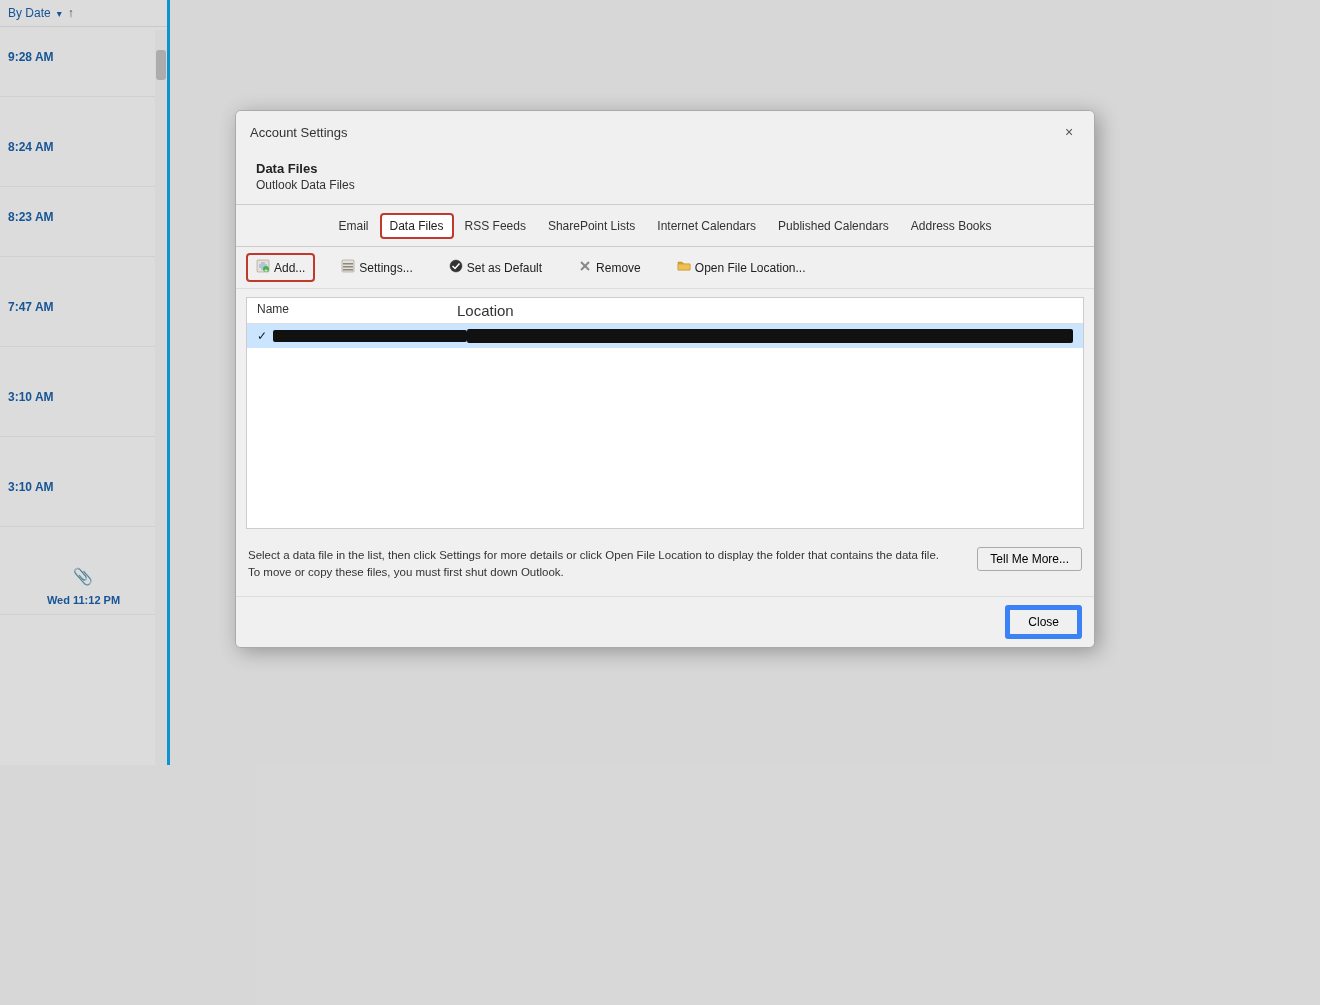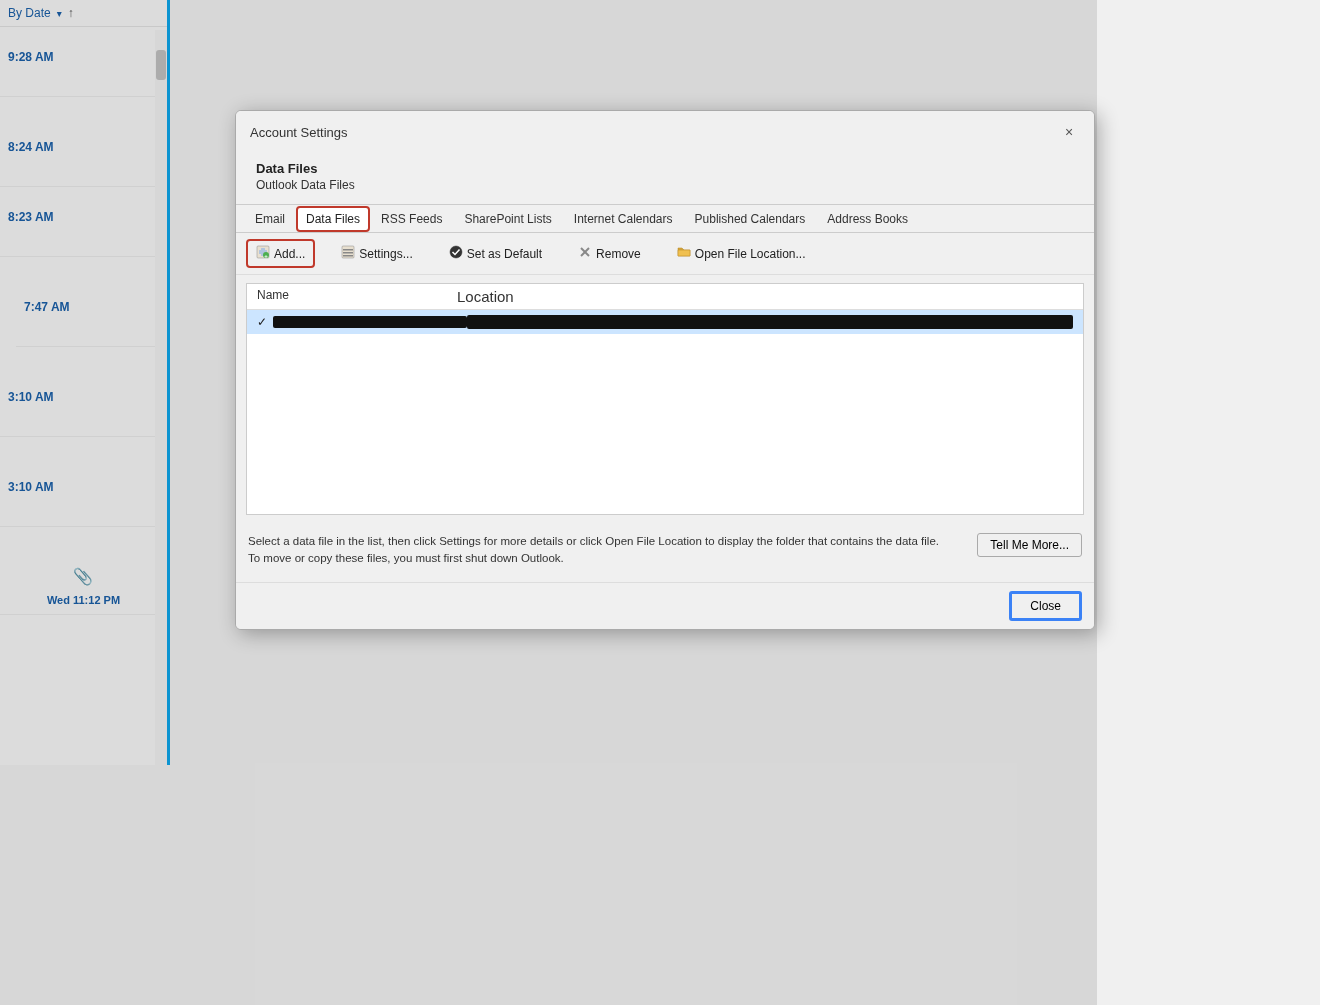--- a/index.html
+++ b/index.html
@@ -80,21 +80,21 @@
       color: #666;
       font-size: 16px;
       text-align: center;
       padding: 8px;
     }
 
     
     .modal-overlay {
       position: absolute;
       top: 0; left: 0;
-      width: 1097px;
+      width: 1320px;
       height: 1005px;
       background: rgba(0,0,0,0.1);
     }
 
     
     .dialog {
       position: absolute;
       top: 110px;
       left: 235px;
       width: 860px;
@@ -147,25 +147,26 @@
     .dialog-section-subtitle {
       font-size: 12px;
       color: #333;
       margin-top: 2px;
     }
 
     
     .tabs-bar {
       display: flex;
       align-items: center;
-      padding: 0 8px;
+      padding: 7px 8px;
       border-top: 1px solid #ccc;
       border-bottom: 1px solid #ccc;
       background: #f0f0f0;
       gap: 0;
+      justify-content: center;
     }
 
     .tab {
       padding: 6px 10px;
       font-size: 12px;
       color: #333;
       cursor: pointer;
       border: 1px solid transparent;
       margin-bottom: -1px;
       white-space: nowrap;
@@ -302,21 +303,21 @@
       justify-content: flex-end;
       padding: 8px 12px;
       background: #f0f0f0;
       border-top: 1px solid #ddd;
       margin-top: 4px;
     }
 
     .close-dialog-btn {
       padding: 5px 18px;
       background: #f0f0f0;
-      border: 3px solid #3b82f6;
+      border: 5px solid #3b82f6;
       border-radius: 3px;
       font-size: 12px;
       cursor: pointer;
     }
   </style>
 </head>
 <body>
 
 <div class="bg-panel">
   <div class="sort-bar">
@@ -330,21 +331,21 @@
 
   <div class="email-time-item" style="margin-top:10px;">
     <span class="email-time">9:28 AM</span>
   </div>
   <div class="email-time-item" style="margin-top:30px;">
     <span class="email-time">8:24 AM</span>
   </div>
   <div class="email-time-item" style="margin-top:10px;">
     <span class="email-time">8:23 AM</span>
   </div>
-  <div class="email-time-item" style="margin-top:30px;margin-left:16px;">
+  <div class="email-time-item" style="margin-top:30px;">
     <span class="email-time">7:47 AM</span>
   </div>
   <div class="email-time-item" style="margin-top:30px;">
     <span class="email-time">3:10 AM</span>
   </div>
   <div class="email-time-item" style="margin-top:30px;">
     <span class="email-time">3:10 AM</span>
   </div>
   <div class="email-time-item" style="margin-top:20px; display:flex; flex-direction:column; align-items:center;">
     <div class="attachment-icon">📎</div>

